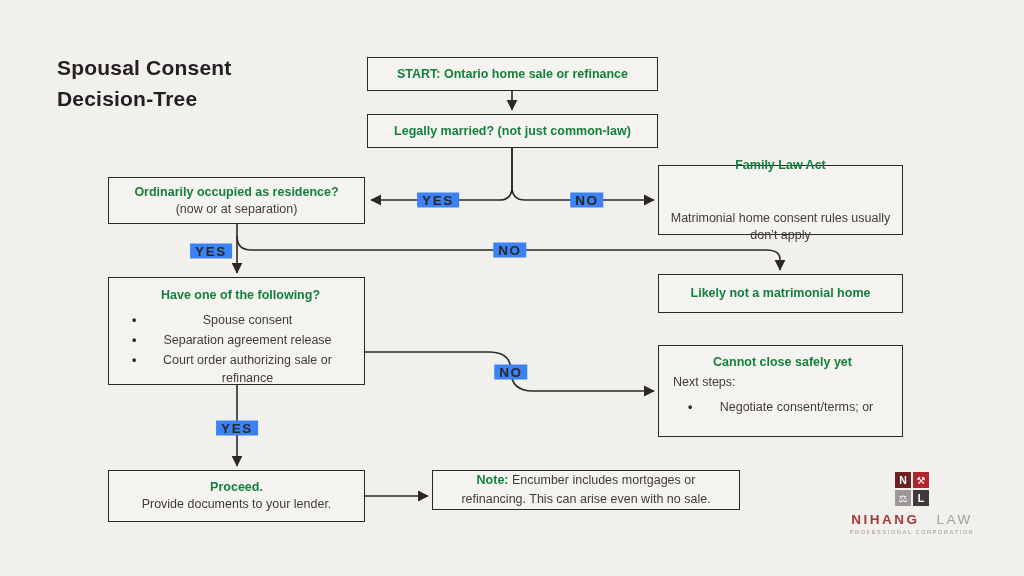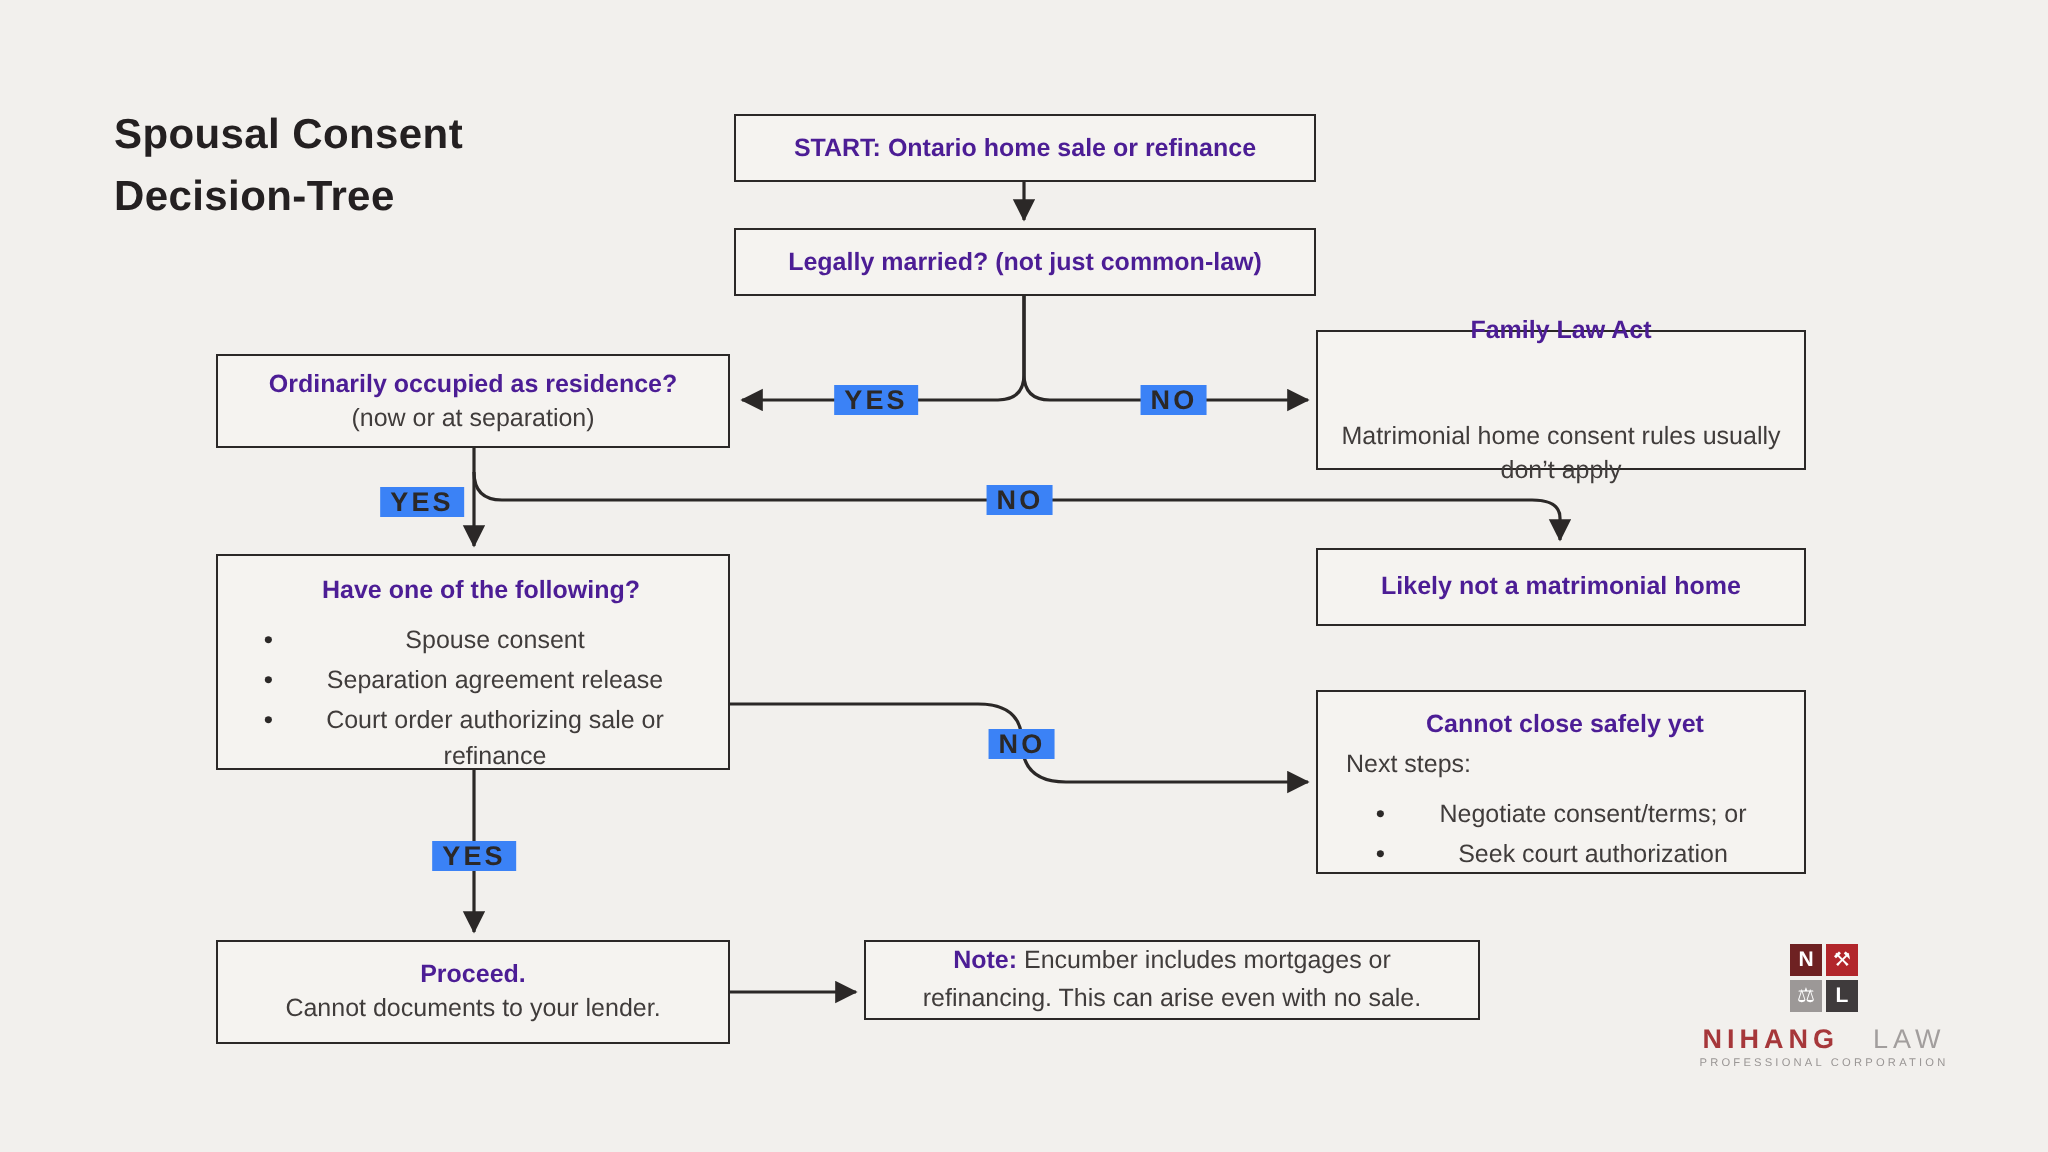--- a/index.html
+++ b/index.html
@@ -13,21 +13,21 @@
   .page-title{
     position:absolute;left:57px;top:52px;margin:0;
     font-size:21px;font-weight:800;line-height:31px;letter-spacing:.2px;color:#242021;
   }
   .node{
     position:absolute;box-sizing:border-box;
     background:#f5f3f0;border:1.6px solid #2b2827;
     display:flex;flex-direction:column;justify-content:center;
     text-align:center;font-size:12.5px;line-height:17px;
   }
-  .node .ttl{font-weight:700;color:#4c1d95;}
+  .node .ttl{font-weight:700;color:#15803d;}
   .node .body{font-weight:400;color:#403c3b;}
   .node ul{list-style:none;margin:5px 0 0 0;padding:0;text-align:left;}
   .node li{position:relative;padding-left:14px;margin-top:1.5px;color:#403c3b;line-height:18.5px;text-align:center;}
   .node li::before{content:"\2022";position:absolute;left:1px;top:0;color:#2b2827;font-weight:700;}
   .n-start{left:367px;top:57px;width:291px;height:34px;}
   .n-married{left:367px;top:114px;width:291px;height:34px;}
   .n-occupied{left:108px;top:177px;width:257px;height:47px;}
   .n-fla{left:658px;top:165px;width:245px;height:70px;gap:36px;}
   .n-notmat{left:658px;top:274px;width:245px;height:39px;}
   .n-haveone{left:108px;top:277px;width:257px;height:108px;padding:8px 14px 8px 22px;justify-content:flex-start;}
@@ -113,27 +113,26 @@
       <li>Separation agreement release</li>
       <li>Court order authorizing sale or refinance</li>
     </ul>
   </div>
 
   <div class="node n-cannot">
     <span class="ttl">Cannot close safely yet</span>
     <span class="intro">Next steps:</span>
     <ul>
       <li>Negotiate consent/terms; or</li>
-      <li>Seek court authorization</li>
     </ul>
   </div>
 
   <div class="node n-proceed">
     <span class="ttl">Proceed.</span>
-    <span class="body">Cannot documents to your lender.</span>
+    <span class="body">Provide documents to your lender.</span>
   </div>
 
   <div class="node n-note">
     <div><span class="ttl">Note:</span><span class="body"> Encumber includes mortgages or refinancing. This can arise even with no sale.</span></div>
   </div>
 
   <span class="edge-label" style="left:438px;top:200px;">YES</span>
   <span class="edge-label" style="left:587px;top:200px;">NO</span>
   <span class="edge-label" style="left:211px;top:251px;">YES</span>
   <span class="edge-label" style="left:510px;top:250px;">NO</span>

